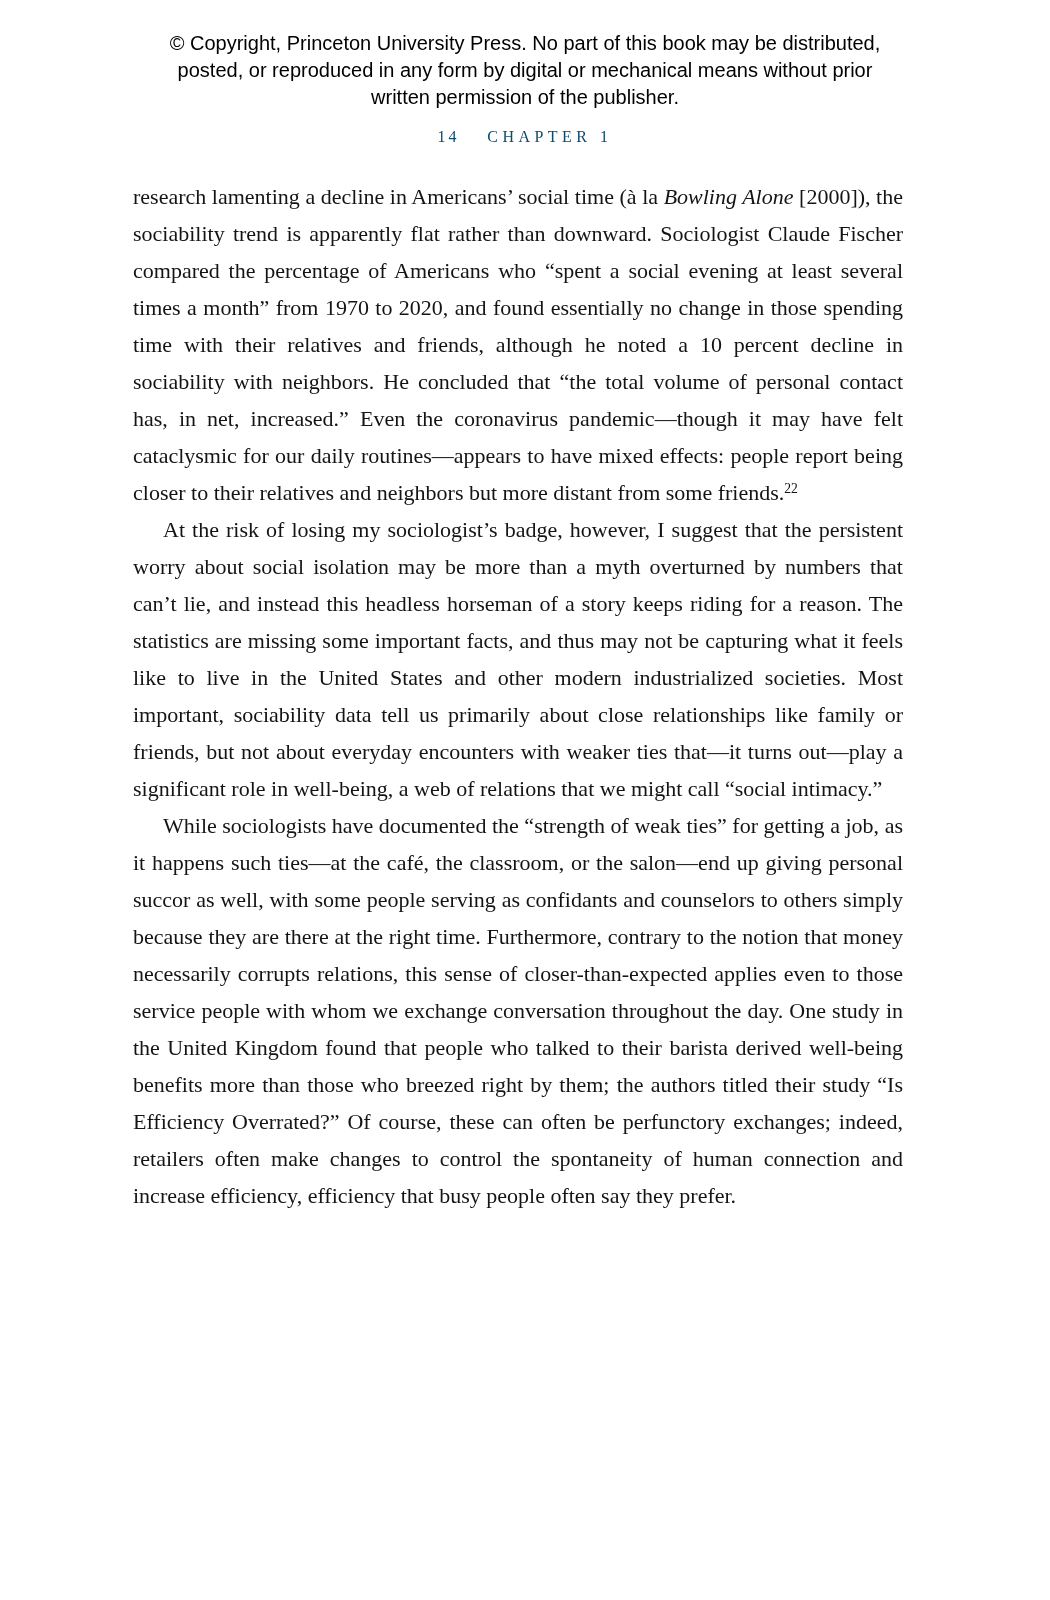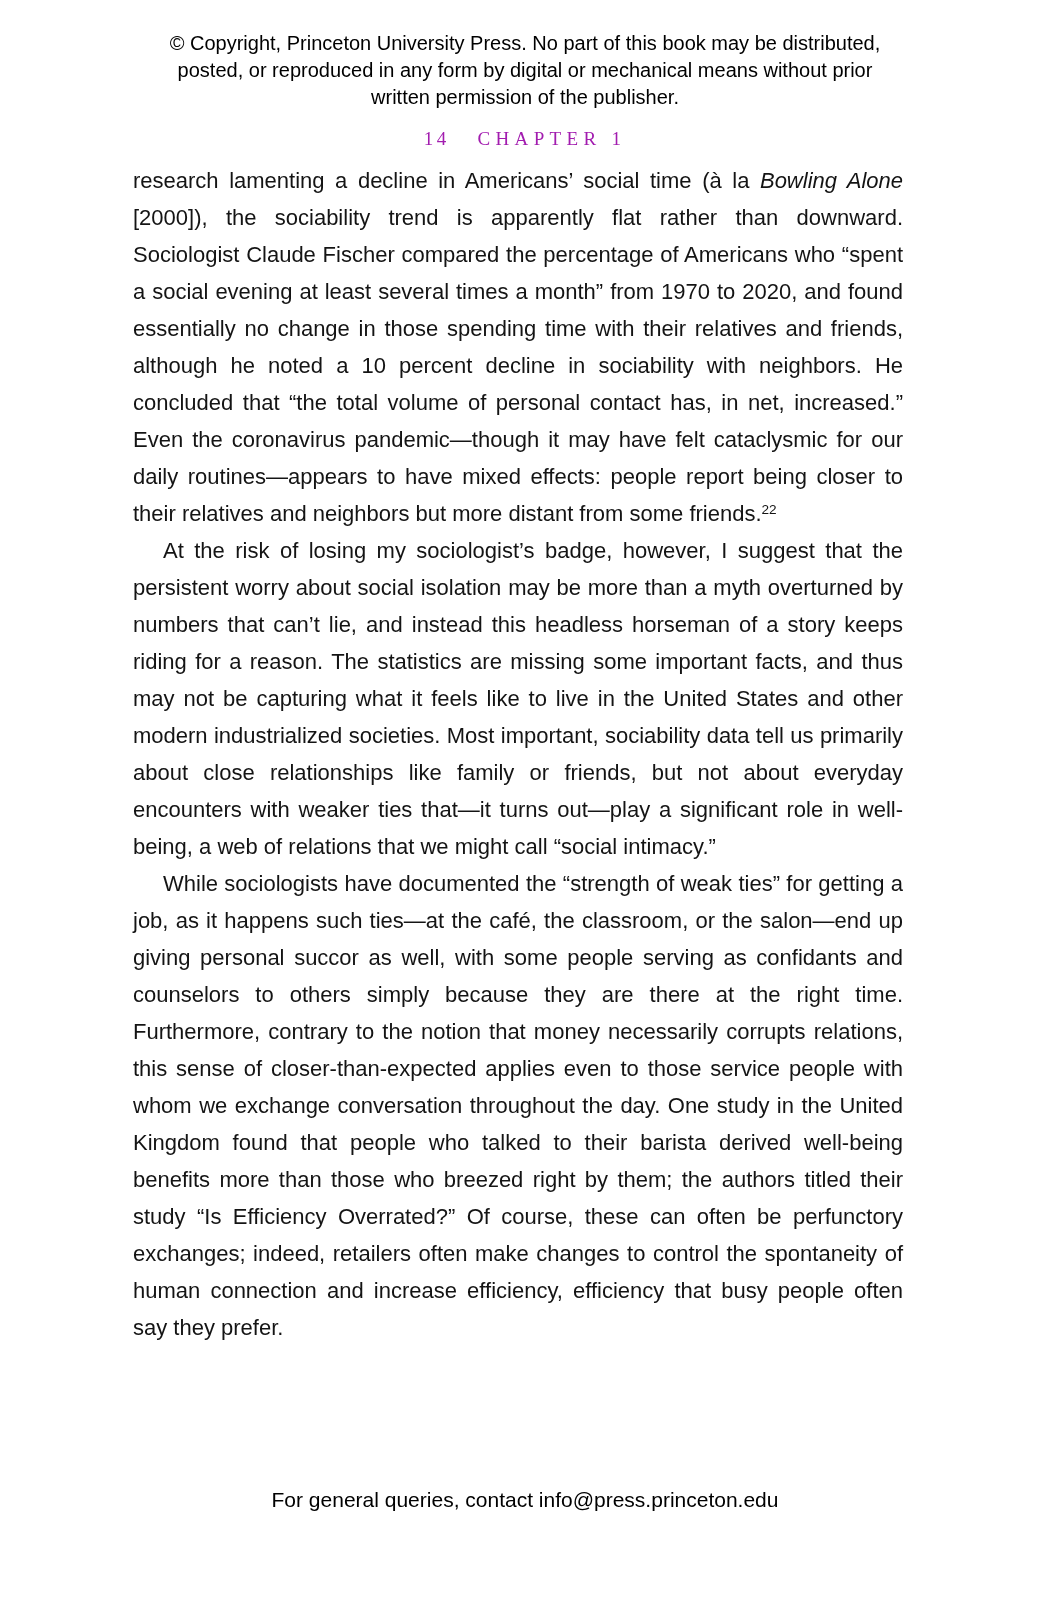--- a/index.html
+++ b/index.html
@@ -22,34 +22,34 @@
     line-height: 27px;
     width: 720px;
     margin: 30px auto 0 auto;
     text-align: center;
     color: #000000;
   }
   .running-head {
     margin-top: 17px;
     text-align: center;
     font-family: "Liberation Serif", serif;
-    font-size: 19px;
-    color: #a21caf;
+    font-size: 16px;
+    color: #0c4a6e;
   }
   .running-head .pgnum {
     letter-spacing: 0.18em;
     margin-right: 28px;
   }
   .running-head .chapter {
     letter-spacing: 0.28em;
     text-transform: uppercase;
   }
   .body-text {
-    margin: 12px 147px 0 133px;
-    font-family: Liberation Sans, sans-serif;
+    margin: 32px 147px 0 133px;
+    font-family: Liberation Serif, serif;
     font-size: 22px;
     line-height: 37px;
     text-align: justify;
     color: #141414;
   }
   .body-text p {
     margin: 0;
     padding: 0;
   }
   .body-text p.indent {
@@ -84,15 +84,14 @@
   <div class="running-head">
     <span class="pgnum">14</span><span class="chapter">Chapter 1</span>
   </div>
 
   <div class="body-text">
       <p class=""><span>research lamenting a decline in Americans’ social time (à la </span><em>Bowling Alone</em><span> [2000]), the sociability trend is apparently flat rather than downward. Sociologist Claude Fischer compared the percentage of Americans who “spent a social evening at least several times a month” from 1970 to 2020, and found essentially no change in those spending time with their relatives and friends, although he noted a 10 percent decline in sociability with neighbors. He concluded that “the total volume of personal contact has, in net, increased.” Even the coronavirus pandemic—though it may have felt cataclysmic for our daily routines—appears to have mixed effects: people report being closer to their relatives and neighbors but more distant from some friends.</span><sup>22</sup></p>
       <p class="indent"><span>At the risk of losing my sociologist’s badge, however, I suggest that the persistent worry about social isolation may be more than a myth overturned by numbers that can’t lie, and instead this headless horseman of a story keeps riding for a reason. The statistics are missing some important facts, and thus may not be capturing what it feels like to live in the United States and other modern industrialized societies. Most important, sociability data tell us primarily about close relationships like family or friends, but not about everyday encounters with weaker ties that—it turns out—play a significant role in well-being, a web of relations that we might call “social intimacy.”</span></p>
       <p class="indent"><span>While sociologists have documented the “strength of weak ties” for getting a job, as it happens such ties—at the café, the classroom, or the salon—end up giving personal succor as well, with some people serving as confidants and counselors to others simply because they are there at the right time. Furthermore, contrary to the notion that money necessarily corrupts relations, this sense of closer-than-expected applies even to those service people with whom we exchange conversation throughout the day. One study in the United Kingdom found that people who talked to their barista derived well-being benefits more than those who breezed right by them; the authors titled their study “Is Efficiency Overrated?” Of course, these can often be perfunctory exchanges; indeed, retailers often make changes to control the spontaneity of human connection and increase efficiency, efficiency that busy people often say they prefer.</span></p>
     </div>
 
-  <div class="footer">For general queries, contact info@press.princeton.edu</div>
 
 </div>
 
 </body></html>

